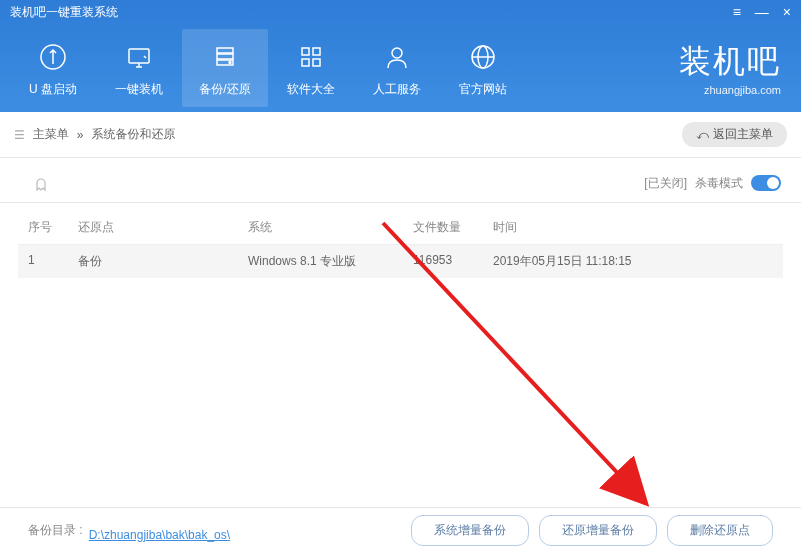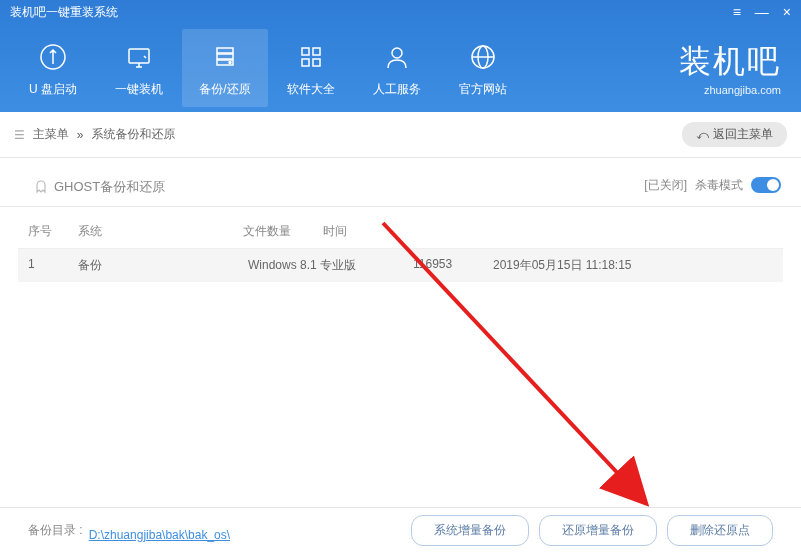--- a/index.html
+++ b/index.html
@@ -287,32 +287,32 @@
   </button>
 </div>
 
 <div class="tabs-bar">
   <div class="tab">
     <span class="tab-icon">
       <svg width="14" height="14" viewBox="0 0 14 14" fill="none" stroke="#bbb" stroke-width="1.2">
           <path d="M3 12 L3 5 A4 4 0 0 1 11 5 L11 12 L9 10 L7 12 L5 10 Z"></path>
         </svg>
     </span>
-    <span>GHOST备份和还原</span>
   </div>
   <div class="tabs-right">
     <span>[已关闭]</span>
     <span>杀毒模式</span>
     <div class="toggle"></div>
   </div>
 </div>
 
 <div class="table-area">
   <div class="table-head">
     <div class="col-index">序号</div>
+    <div class="col-restore">还原点</div>
     <div class="col-system">系统</div>
     <div class="col-files">文件数量</div>
     <div class="col-time">时间</div>
   </div>
   <div class="table-row">
     <div class="col-index">1</div>
     <div class="col-restore">备份</div>
     <div class="col-system">Windows 8.1 专业版</div>
     <div class="col-files">116953</div>
     <div class="col-time">2019年05月15日 11:18:15</div>

